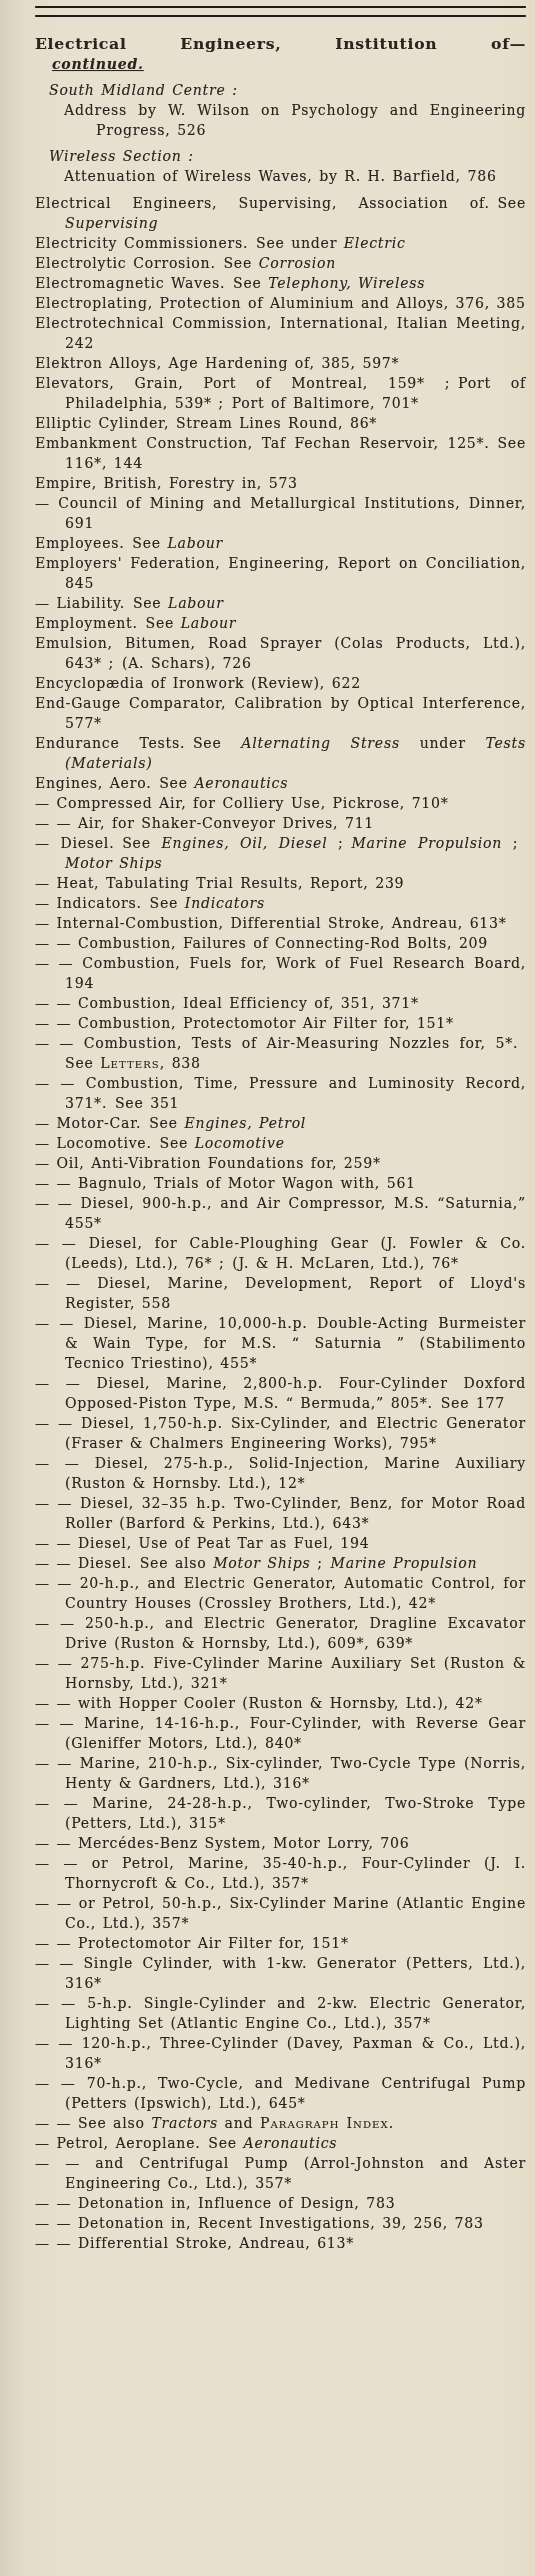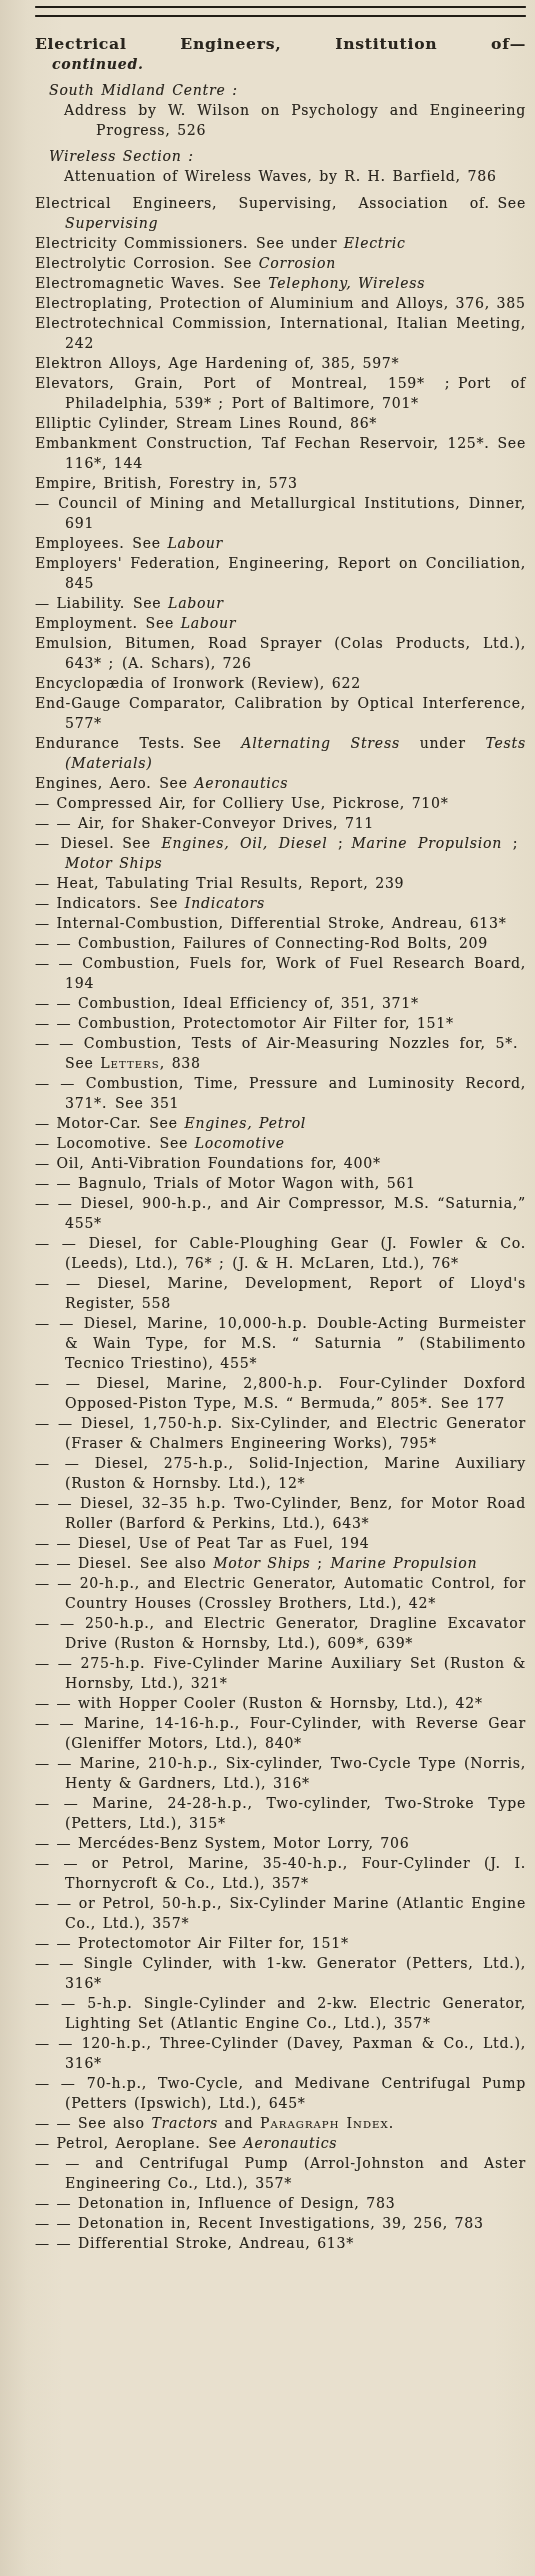--- a/index.html
+++ b/index.html
@@ -16,21 +16,21 @@
   }
   .page { padding: 6.3px 10px 0 35px; }
   .rule { height: 2.1px; background: #211d16; border-radius: 0.7px; }
   .rule + .rule { margin-top: 7px; }
   .page-title {
     margin: 17px 0 0 0;
     font-size: 15.5px; font-weight: bold; line-height: 20px;
     letter-spacing: 0.8px;
     text-align: justify; text-align-last: justify;
   }
-  .continued { margin-left: 17px; font-weight: bold; font-style: italic; line-height: 20px; }
+  .continued { margin-left: 17px; font-weight: bold; font-style: italic; line-height: 20px; text-decoration: underline; }
   .section { margin: 5.6px 0 6.3px 0; }
   .section-heading { margin-left: 14px; font-style: italic; }
   .sub-entry { padding-left: 61px; text-indent: -32px; text-align: justify; }
   .entry { padding-left: 30px; text-indent: -30px; text-align: justify; }
   .sc { font-variant: small-caps; letter-spacing: 1.1px; }
   i { letter-spacing: 0.8px; font-style: italic; }
 </style>
 </head>
 <body>
 
@@ -83,21 +83,21 @@
       <div class="entry">— Indicators. See <i>Indicators</i></div>
       <div class="entry">— Internal-Combustion, Differential Stroke, Andreau, 613*</div>
       <div class="entry">— — Combustion, Failures of Connecting-Rod Bolts, 209</div>
       <div class="entry">— — Combustion, Fuels for, Work of Fuel Research Board, 194</div>
       <div class="entry">— — Combustion, Ideal Efficiency of, 351, 371*</div>
       <div class="entry">— — Combustion, Protectomotor Air Filter for, 151*</div>
       <div class="entry">— — Combustion, Tests of Air-Measuring Nozzles for, 5*. See <span class="sc">Letters</span>, 838</div>
       <div class="entry">— — Combustion, Time, Pressure and Luminosity Record, 371*. See 351</div>
       <div class="entry">— Motor-Car. See <i>Engines, Petrol</i></div>
       <div class="entry">— Locomotive. See <i>Locomotive</i></div>
-      <div class="entry">— Oil, Anti-Vibration Foundations for, 400*</div>
+      <div class="entry">— Oil, Anti-Vibration Foundations for, 259*</div>
       <div class="entry">— — Bagnulo, Trials of Motor Wagon with, 561</div>
       <div class="entry">— — Diesel, 900-h.p., and Air Compressor, M.S. “Saturnia,” 455*</div>
       <div class="entry">— — Diesel, for Cable-Ploughing Gear (J. Fowler &amp; Co. (Leeds), Ltd.), 76* ; (J. &amp; H. McLaren, Ltd.), 76*</div>
       <div class="entry">— — Diesel, Marine, Development, Report of Lloyd's Register, 558</div>
       <div class="entry">— — Diesel, Marine, 10,000-h.p. Double-Acting Burmeister &amp; Wain Type, for M.S. “ Saturnia ” (Stabilimento Tecnico Triestino), 455*</div>
       <div class="entry">— — Diesel, Marine, 2,800-h.p. Four-Cylinder Doxford Opposed-Piston Type, M.S. “ Bermuda,” 805*. See 177</div>
       <div class="entry">— — Diesel, 1,750-h.p. Six-Cylinder, and Electric Generator (Fraser &amp; Chalmers Engineering Works), 795*</div>
       <div class="entry">— — Diesel, 275-h.p., Solid-Injection, Marine Auxiliary (Ruston &amp; Hornsby. Ltd.), 12*</div>
       <div class="entry">— — Diesel, 32–35 h.p. Two-Cylinder, Benz, for Motor Road Roller (Barford &amp; Perkins, Ltd.), 643*</div>
       <div class="entry">— — Diesel, Use of Peat Tar as Fuel, 194</div>

